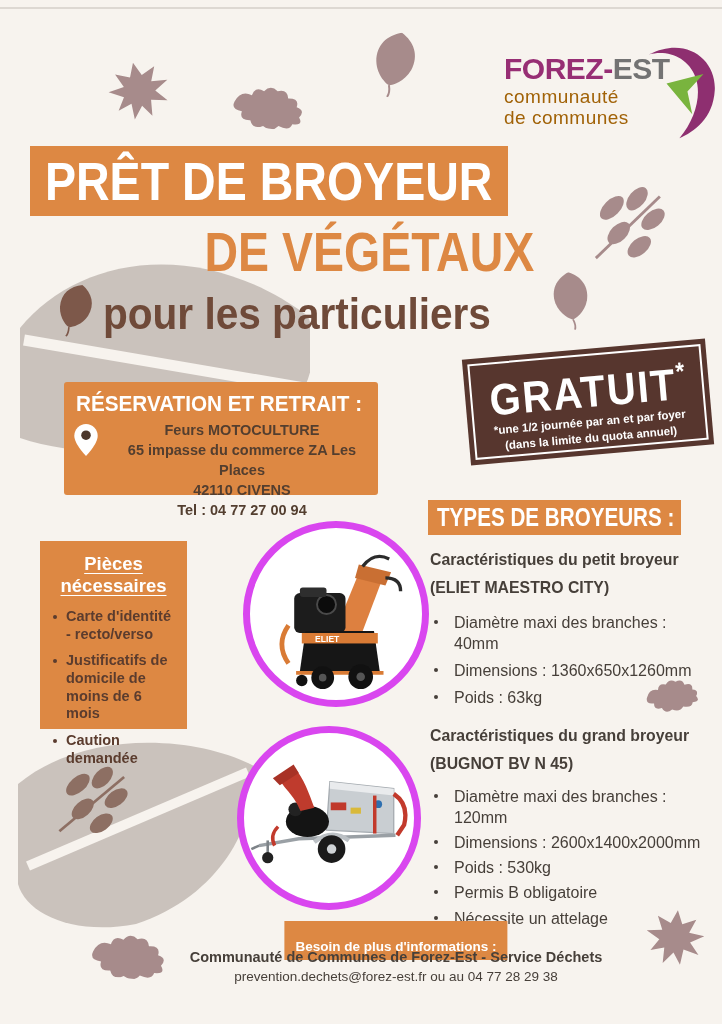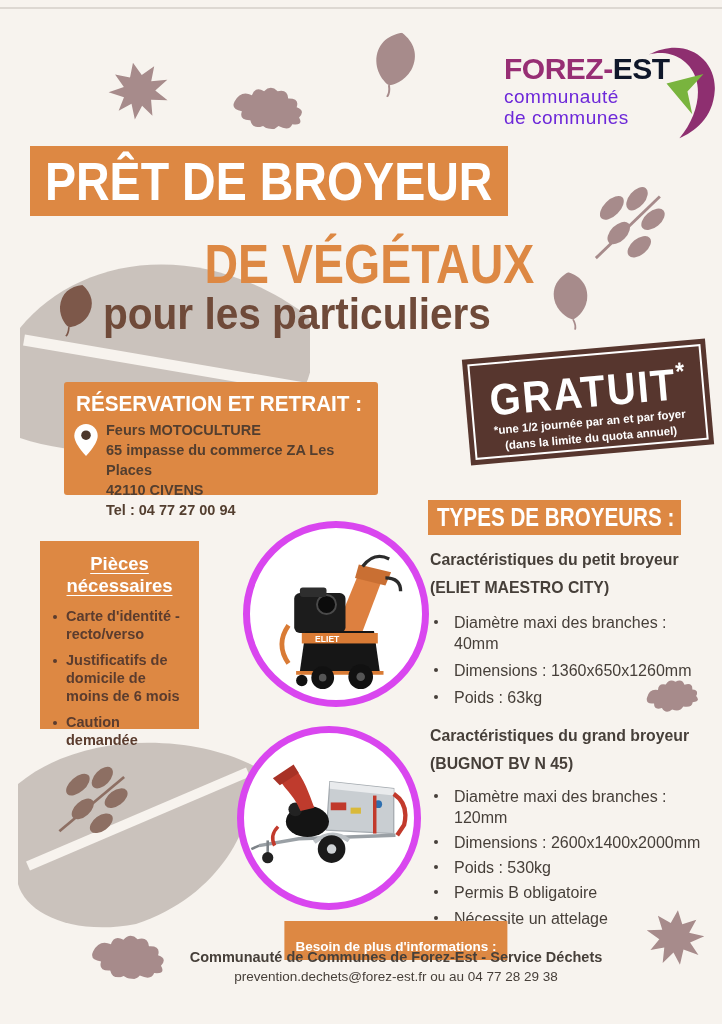--- a/index.html
+++ b/index.html
@@ -12,51 +12,51 @@
   
   .leaf{position:absolute;pointer-events:none;}
   .leaf svg{display:block;}
 
   
   .logo{position:absolute;left:500px;top:38px;width:218px;height:112px;}
   .logo-swoosh{position:absolute;right:0px;top:0px;}
   .logo-text{position:absolute;left:4px;top:16px;}
   .logo-title{font-size:30px;font-weight:800;letter-spacing:-0.5px;line-height:1;}
   .logo-title .purple{color:#972e74;}
-  .logo-title .green{color:#0f172a;}
-  .logo-sub{font-size:19px;color:#6d28d9;line-height:1.1;letter-spacing:0.5px;margin-top:3px;}
+  .logo-title .green{color:#737373;}
+  .logo-sub{font-size:19px;color:#a16207;line-height:1.1;letter-spacing:0.5px;margin-top:3px;}
 
   
   .title-banner{
     position:absolute;left:30px;top:146px;width:478px;height:70px;background:#dd8843;
     display:flex;align-items:center;justify-content:center;
   }
   .title-banner span{font-size:48px;font-weight:800;color:#fff;transform:scale(0.97,1.12);white-space:nowrap;}
-  .title2{position:absolute;left:192px;top:221px;width:316px;height:62px;text-align:center;margin-top:12px;}
+  .title2{position:absolute;left:192px;top:221px;width:316px;height:62px;text-align:center;}
   .title2 span{display:inline-block;font-size:50px;font-weight:800;color:#dd8843;transform:scale(0.93,1.1);white-space:nowrap;line-height:62px;}
   .title3{position:absolute;left:92px;top:286px;width:410px;text-align:center;}
   .title3 span{display:inline-block;font-size:41px;font-weight:800;color:#6f4a39;transform:scale(0.99,1.06);white-space:nowrap;line-height:56px;}
 
   
   .gratuit{position:absolute;left:466px;top:349px;width:244px;height:106px;background:#57362e;transform:rotate(-5deg);}
   .gratuit-frame{position:absolute;inset:5px;border:2px solid #ffffff;display:flex;flex-direction:column;align-items:center;justify-content:center;}
   .gratuit-label{font-size:42px;font-weight:800;color:#fff;letter-spacing:2px;line-height:44px;white-space:nowrap;transform:scale(0.95,1.05);}
   .gratuit-label .star{font-size:24px;vertical-align:18px;letter-spacing:0;}
   .gratuit-note{font-size:11.5px;font-weight:700;color:#fff;line-height:1.3;text-align:center;margin-top:1px;}
 
   
   .reservation{position:absolute;left:64px;top:382px;width:314px;height:113px;background:#dd8843;border-radius:3px;}
   .res-title{margin:9px 6px 3px 12px;white-space:nowrap;}
   .res-title span{display:inline-block;font-size:22px;font-weight:800;color:#fff;transform:scaleX(0.94);transform-origin:left;white-space:nowrap;}
-  .res-body{display:flex;margin-left:9px;}
+  .res-body{display:flex;margin-left:9px;text-align:center;}
   .res-pin{flex:none;margin-top:3px;}
   .res-lines{margin-left:7px;font-size:14.5px;font-weight:700;color:#533e2f;line-height:1.38;}
 
   
-  .pieces{position:absolute;left:40px;top:541px;width:159px;height:188px;background:#dd8843;}
+  .pieces{position:absolute;left:40px;top:541px;width:147px;height:188px;background:#dd8843;}
   .pieces-title{text-align:center;margin-top:12px;}
   .pieces-title span{font-size:18.5px;font-weight:800;color:#fff;text-decoration:underline;text-underline-offset:3px;}
   .pieces-list{margin:11px 8px 0 11px;}
   .p-row{display:flex;margin-bottom:9px;}
   .p-dot{flex:none;width:4px;height:4px;border-radius:50%;background:#5b3c2e;margin:7px 9px 0 2px;}
   .p-text{font-size:14.5px;font-weight:700;color:#5b3c2e;line-height:1.22;}
   .p-sub{display:block;font-size:12.5px;font-weight:400;line-height:1.18;margin-top:1px;}
 
   
   .circle{position:absolute;border-radius:50%;background:#fff;border:7px solid #d946ef;box-sizing:border-box;display:flex;align-items:center;justify-content:center;z-index:5;}

